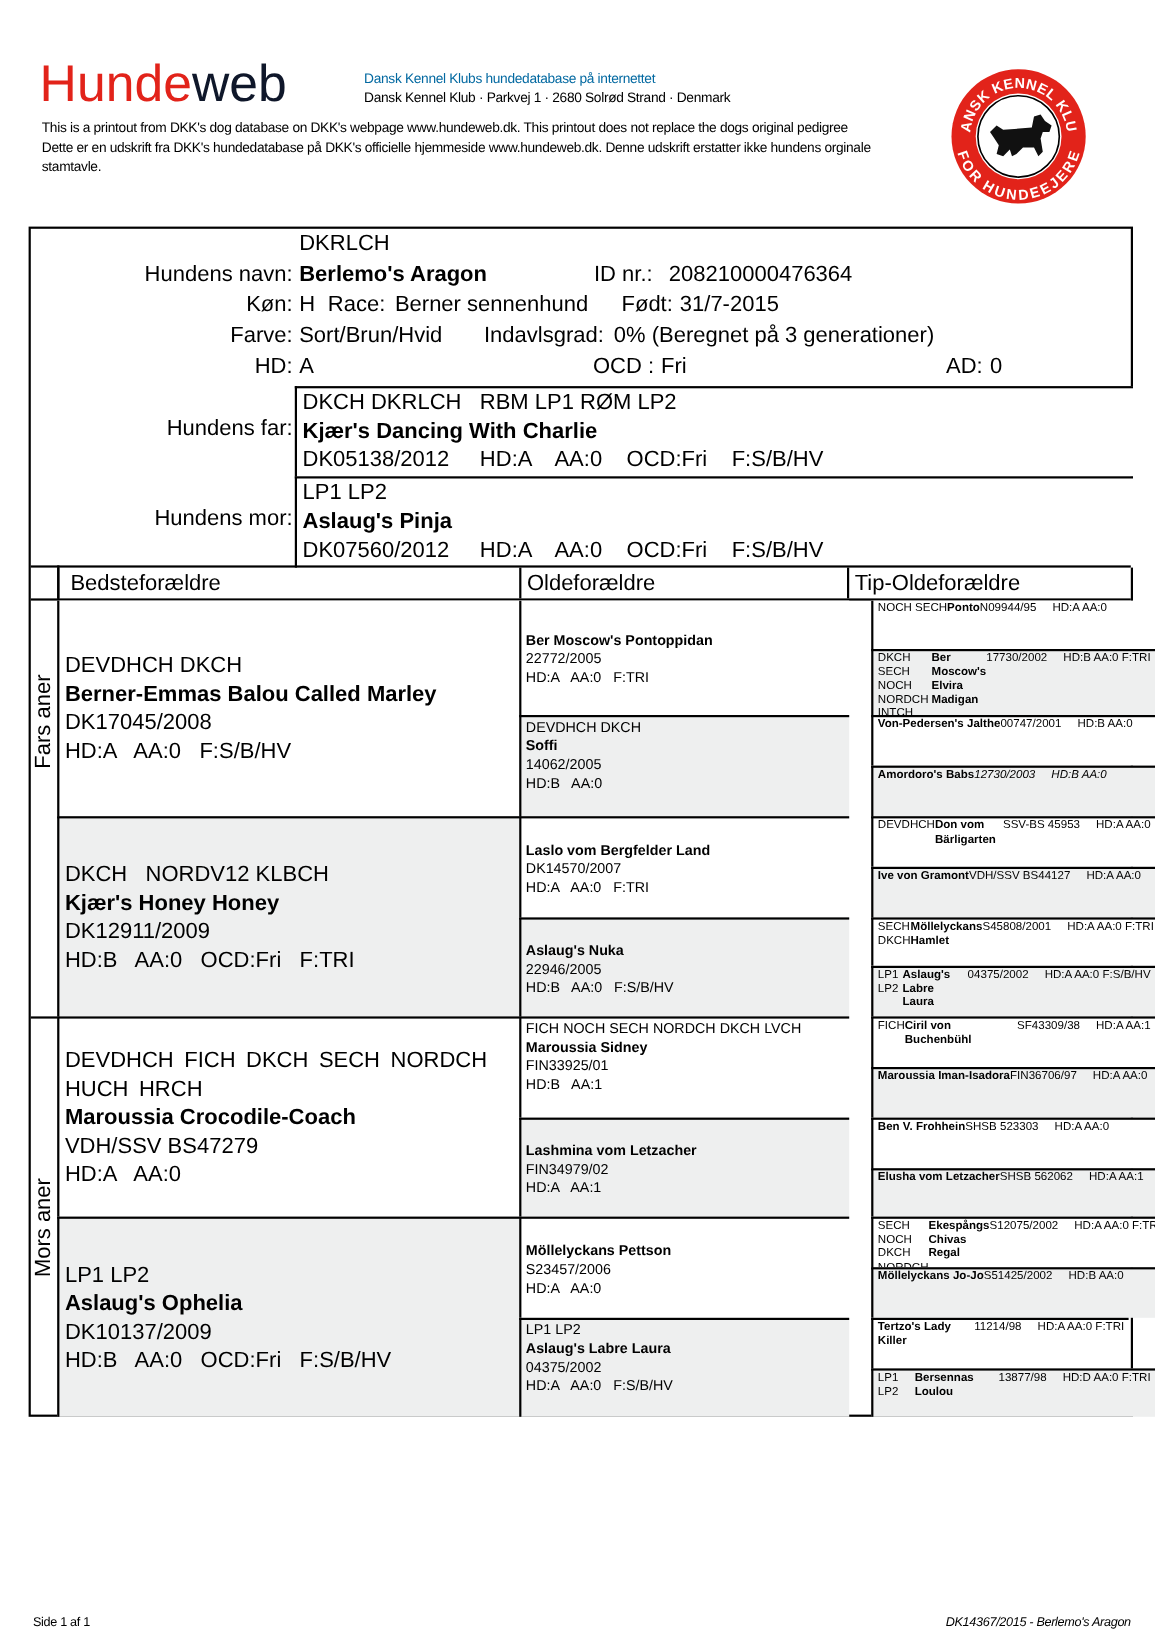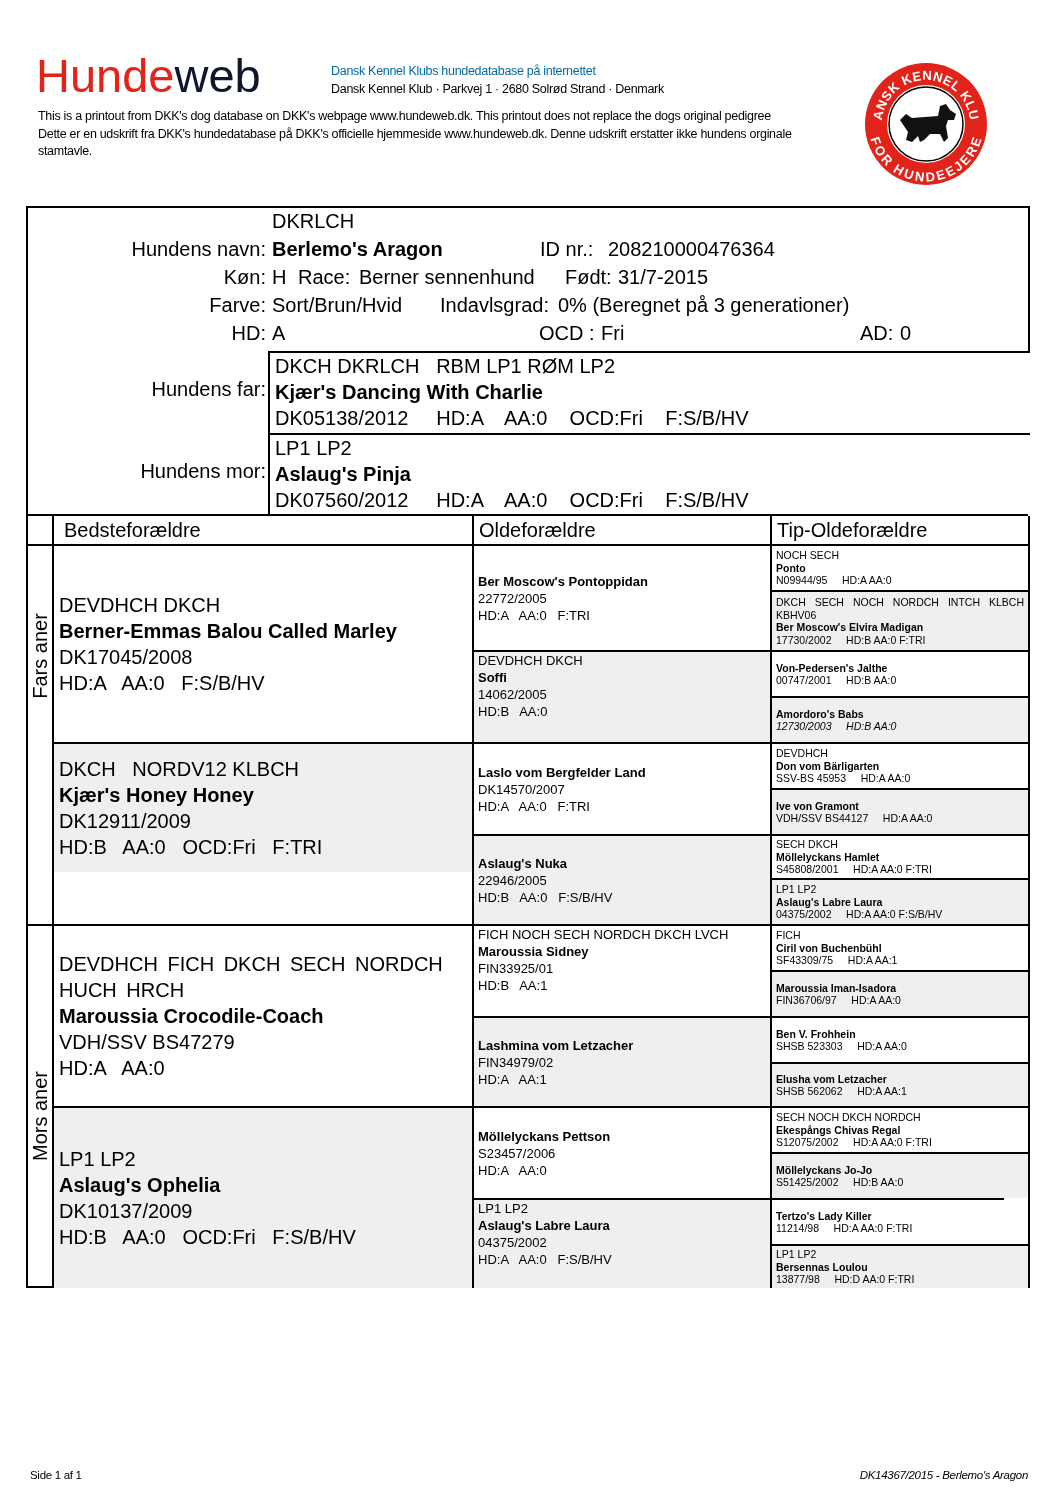--- a/index.html
+++ b/index.html
@@ -29,21 +29,21 @@
 
   .side { position: absolute; left: 0; width: 26px; border-right: 2px solid #000; box-sizing: border-box; }
   .side-label { position: absolute; left: 50%; top: 50%; transform: translate(-50%,-50%) rotate(-90deg); font-size: 20px; white-space: nowrap; }
 
   .cell { position: absolute; box-sizing: border-box; border-top: 2px solid #000; border-left: 2px solid #000; overflow: hidden; }
   .gray { background: #eeefef; }
   .white { background: #fff; }
 
   .g2 { display: flex; flex-direction: column; justify-content: center; padding-left: 5px; font-size: 20px; line-height: 26px; }
   .g3 { display: flex; flex-direction: column; justify-content: center; padding-left: 4px; font-size: 13px; line-height: 17px; }
-  .g4 { display: flex; flex-direction: column; justify-content: center; padding-left: 4px; padding-right: 4px; font-size: 10.5px; line-height: 12.5px; }
+  .g4 { display: flex; flex-direction: row; padding-left: 4px; padding-right: 4px; font-size: 10.5px; line-height: 12.5px; margin-left: 22px; }
   .g4 .titles { text-align: justify; text-align-last: left; word-spacing: 3px; }
 
   .footer-left { position: absolute; left: 30px; top: 1469px; font-size: 11.5px; letter-spacing: -0.3px; }
   .footer-right { position: absolute; right: 30px; top: 1469px; font-size: 11.5px; letter-spacing: -0.3px; font-style: italic; }
 </style>
 </head>
 <body>
 
 <div class="logo"><span class="red">Hunde</span><span class="blk">web</span></div>
 <div class="tagline">Dansk Kennel Klubs hundedatabase på internettet</div>
@@ -135,21 +135,21 @@
   <div class="side" style="top:716px; height:364px; border-top:2px solid #000;">
     <div class="side-label" style="top:190px;">Mors aner</div>
   </div>
 
   <div class="cell white g2" style="left:24px; top:338px; width:422px; height:196px; border-top:none;">
     <div>DEVDHCH DKCH</div>
     <div class="b">Berner-Emmas Balou Called Marley</div>
     <div>DK17045/2008</div>
     <div style="white-space:pre;">HD:A   AA:0   F:S/B/HV</div>
   </div>
-  <div class="cell gray g2" style="left:24px; top:534px; width:422px; height:130px;">
+  <div class="cell gray g2" style="left:24px; top:534px; width:422px; height:182px;">
     <div style="white-space:pre;">DKCH   NORDV12 KLBCH</div>
     <div class="b">Kjær's Honey Honey</div>
     <div>DK12911/2009</div>
     <div style="white-space:pre;">HD:B   AA:0   OCD:Fri   F:TRI</div>
   </div>
   <div class="cell white g2" style="left:24px; top:716px; width:422px; height:182px; word-spacing:4px;">
     <div>DEVDHCH FICH DKCH SECH NORDCH HUCH HRCH</div>
     <div class="b" style="word-spacing:0;">Maroussia Crocodile-Coach</div>
     <div style="word-spacing:0;">VDH/SSV BS47279</div>
     <div style="white-space:pre; word-spacing:0;">HD:A   AA:0</div>
@@ -238,21 +238,21 @@
     <div style="white-space:pre;">S45808/2001     HD:A AA:0 F:TRI</div>
   </div>
   <div class="cell gray g4" style="left:742px; top:670px; width:258px; height:46px;">
     <div>LP1 LP2</div>
     <div class="b">Aslaug's Labre Laura</div>
     <div style="white-space:pre;">04375/2002     HD:A AA:0 F:S/B/HV</div>
   </div>
   <div class="cell white g4" style="left:742px; top:716px; width:258px; height:46px;">
     <div>FICH</div>
     <div class="b">Ciril von Buchenbühl</div>
-    <div style="white-space:pre;">SF43309/75     HD:A AA:1</div>
+    <div style="white-space:pre;">SF43309/38     HD:A AA:1</div>
   </div>
   <div class="cell gray g4" style="left:742px; top:762px; width:258px; height:46px;">
     <div class="b">Maroussia Iman-Isadora</div>
     <div style="white-space:pre;">FIN36706/97     HD:A AA:0</div>
   </div>
   <div class="cell white g4" style="left:742px; top:808px; width:258px; height:46px;">
     <div class="b">Ben V. Frohhein</div>
     <div style="white-space:pre;">SHSB 523303     HD:A AA:0</div>
   </div>
   <div class="cell gray g4" style="left:742px; top:854px; width:258px; height:44px;">

